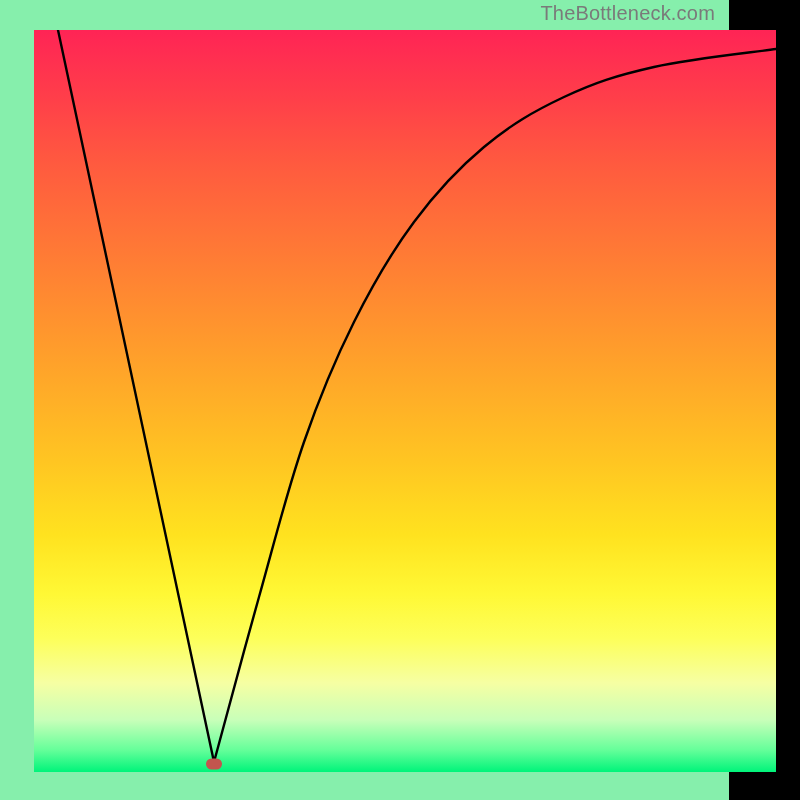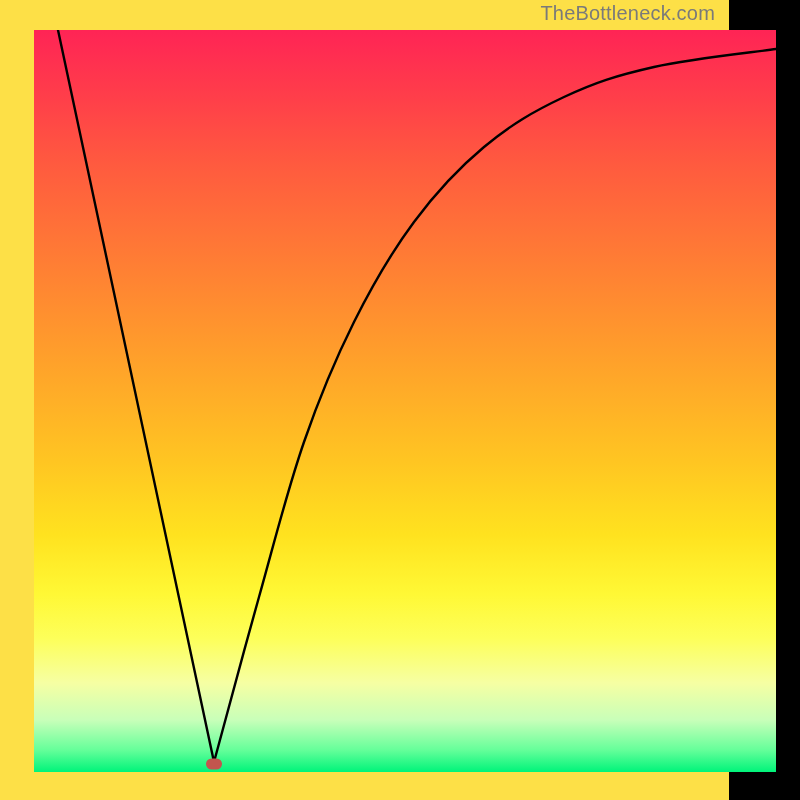--- a/index.html
+++ b/index.html
@@ -8,21 +8,21 @@
     width: 800px;
     height: 800px;
     background: #000;
     overflow: hidden;
     font-family: Arial, Helvetica, sans-serif;
   }
   .frame {
     position: relative;
     width: 729px;
     height: 800px;
-    background: #fde047;
+    background: #86efac;
   }
   .attribution {
     position: absolute;
     top: 2px;
     right: 14px;
     color: #7a7a7a;
     font-size: 20px;
     font-weight: 400;
     letter-spacing: 0.2px;
     z-index: 5;

